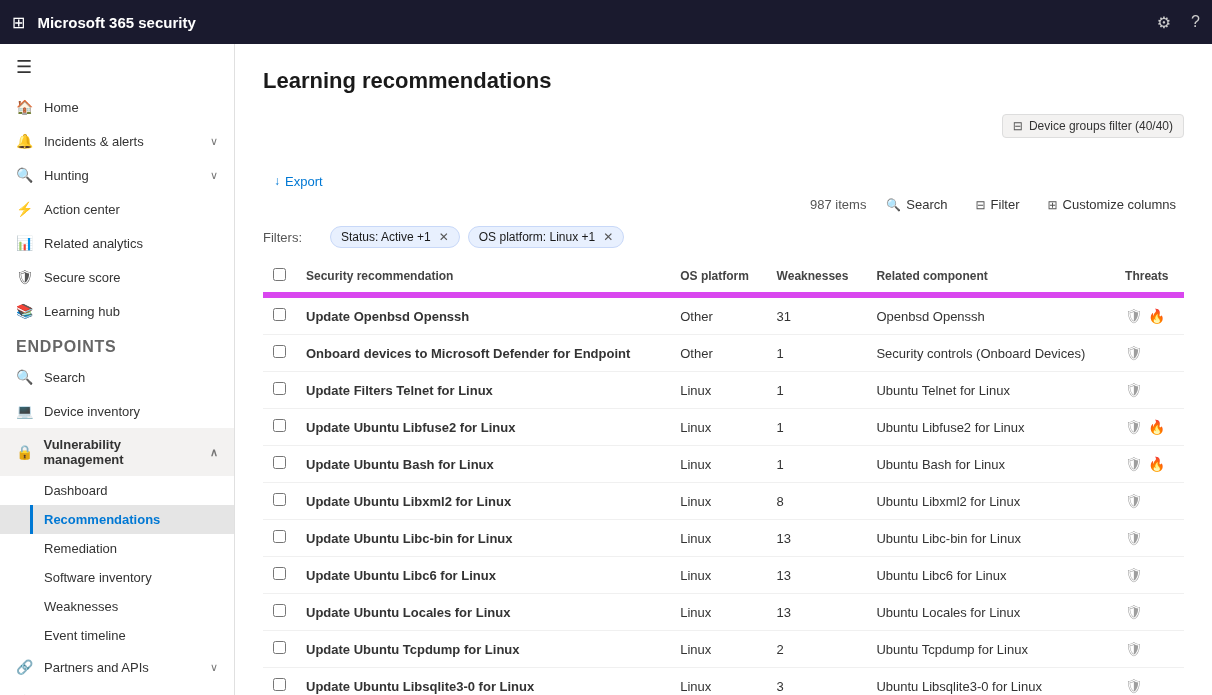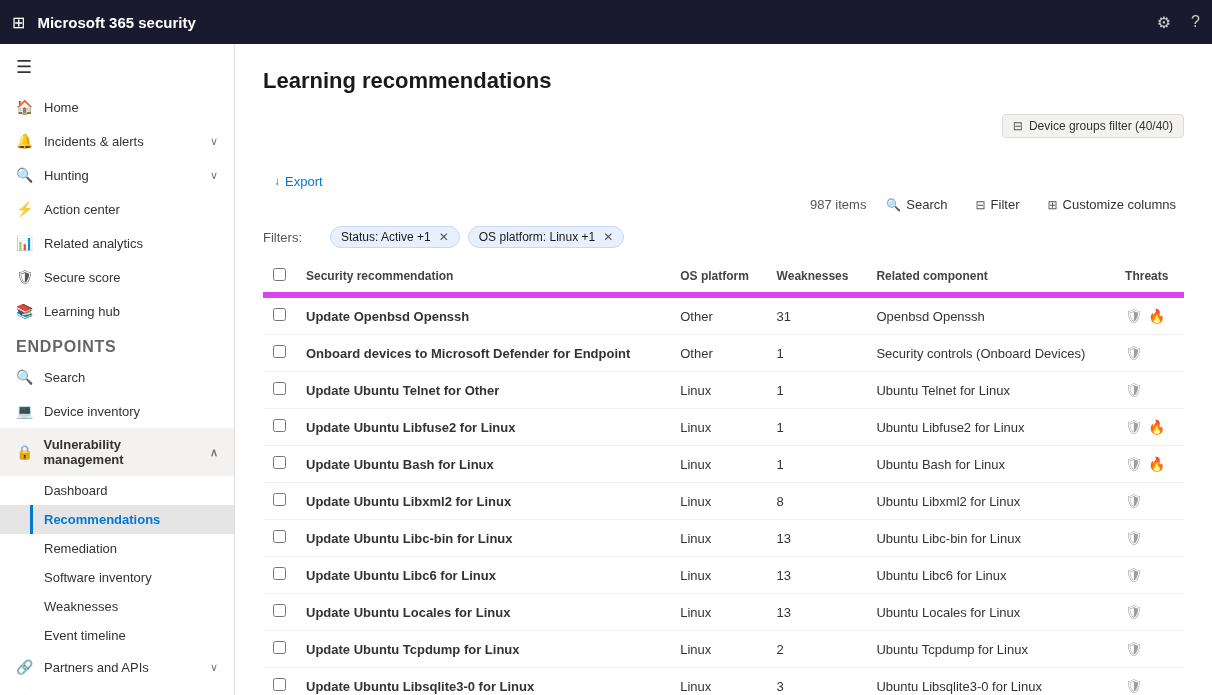--- a/index.html
+++ b/index.html
@@ -390,21 +390,21 @@
     <td class="rec-component">Security controls (Onboard Devices)</td>
     <td>
       <div class="threat-icons">
         <span class="threat-icon shield">🛡</span>
         <span class="threat-icon fire"></span>
       </div>
     </td>
   </tr>
           <tr>
     <td class="checkbox-cell"><input type="checkbox" class="row-checkbox" style=""></td>
-    <td class="rec-name">Update Ubuntu Telnet for Other</td>
+    <td class="rec-name">Update Filters Telnet for Linux</td>
     <td class="rec-platform">Linux</td>
     <td class="rec-weaknesses">1</td>
     <td class="rec-component">Ubuntu Telnet for Linux</td>
     <td>
       <div class="threat-icons">
         <span class="threat-icon shield">🛡</span>
         <span class="threat-icon fire"></span>
       </div>
     </td>
   </tr>

